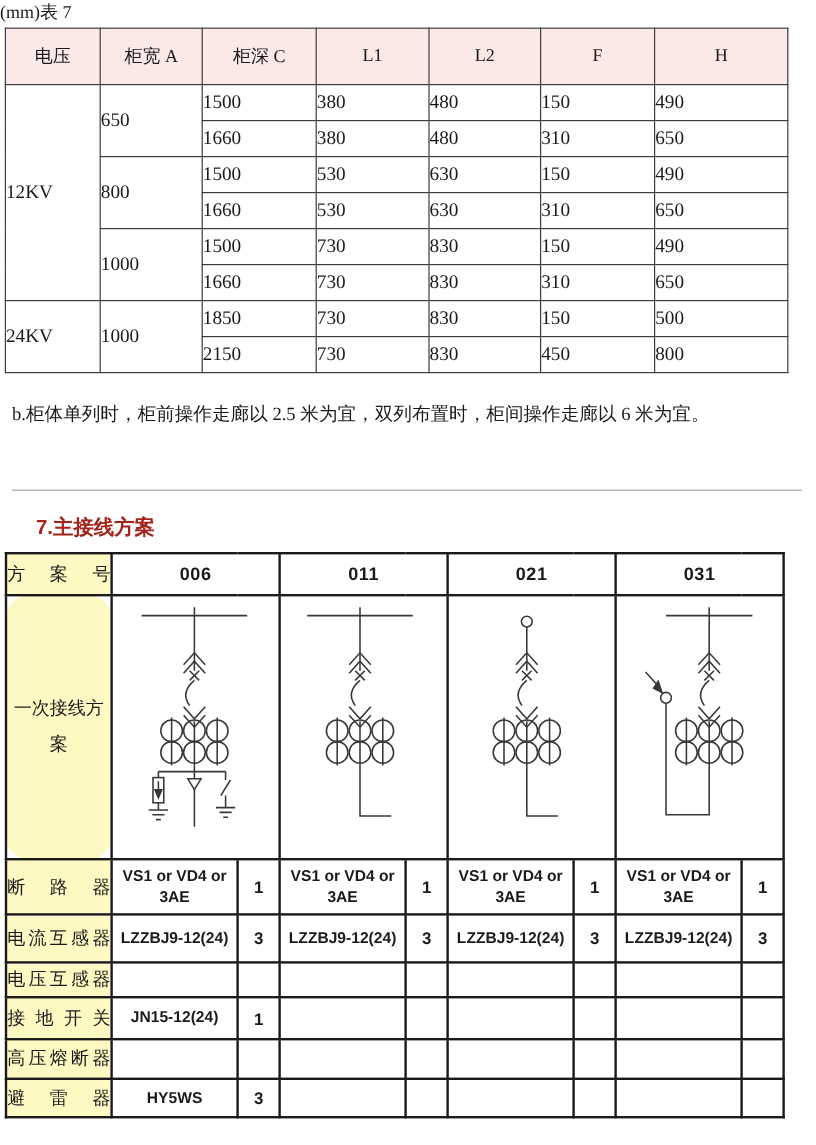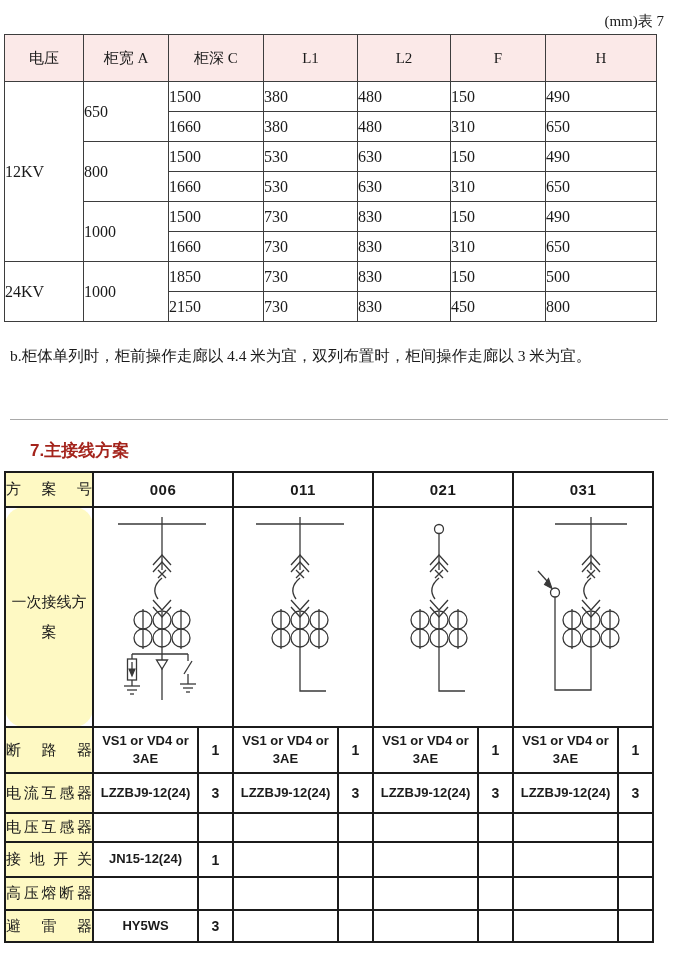--- a/index.html
+++ b/index.html
@@ -2,21 +2,21 @@
 <html><head>
 <meta charset="utf-8">
 <style>
   html,body { margin:0; padding:0; }
   body {
     width:680px; height:954px; background:#ffffff;
     font-family:"Liberation Serif","DejaVu Serif",serif;
     color:#1a1a1a; overflow:hidden;
   }
   .caption {
-    text-align:right; padding:12px 16px 0 0;
+    text-align:left; padding:1px 16px 0 0;
     font-size:15px; height:19px;
   }
   table { border-collapse:collapse; table-layout:fixed; }
 
   
   .dim-table { margin:3px 0 0 4px; width:652px; }
   .dim-table th, .dim-table td {
     border:1px solid #3d3d3d; vertical-align:middle;
     padding:0; font-weight:normal; font-size:16px;margin-left:17px;
   }
@@ -152,21 +152,21 @@
       <tr>
         <td>2150</td>
         <td>730</td>
         <td>830</td>
         <td>450</td>
         <td>800</td>
       </tr>
     </tbody>
   </table>
 
-  <p class="note">b.柜体单列时，柜前操作走廊以 4.4 米为宜，双列布置时，柜间操作走廊以 3 米为宜。</p>
+  <p class="note">b.柜体单列时，柜前操作走廊以 2.5 米为宜，双列布置时，柜间操作走廊以 6 米为宜。</p>
 
   <hr class="divider">
 
   <h3 class="section-heading">7.主接线方案</h3>
 
   <table class="scheme-table">
     <colgroup>
       <col style="width:88px">
       <col style="width:105px">
         <col style="width:35px">

